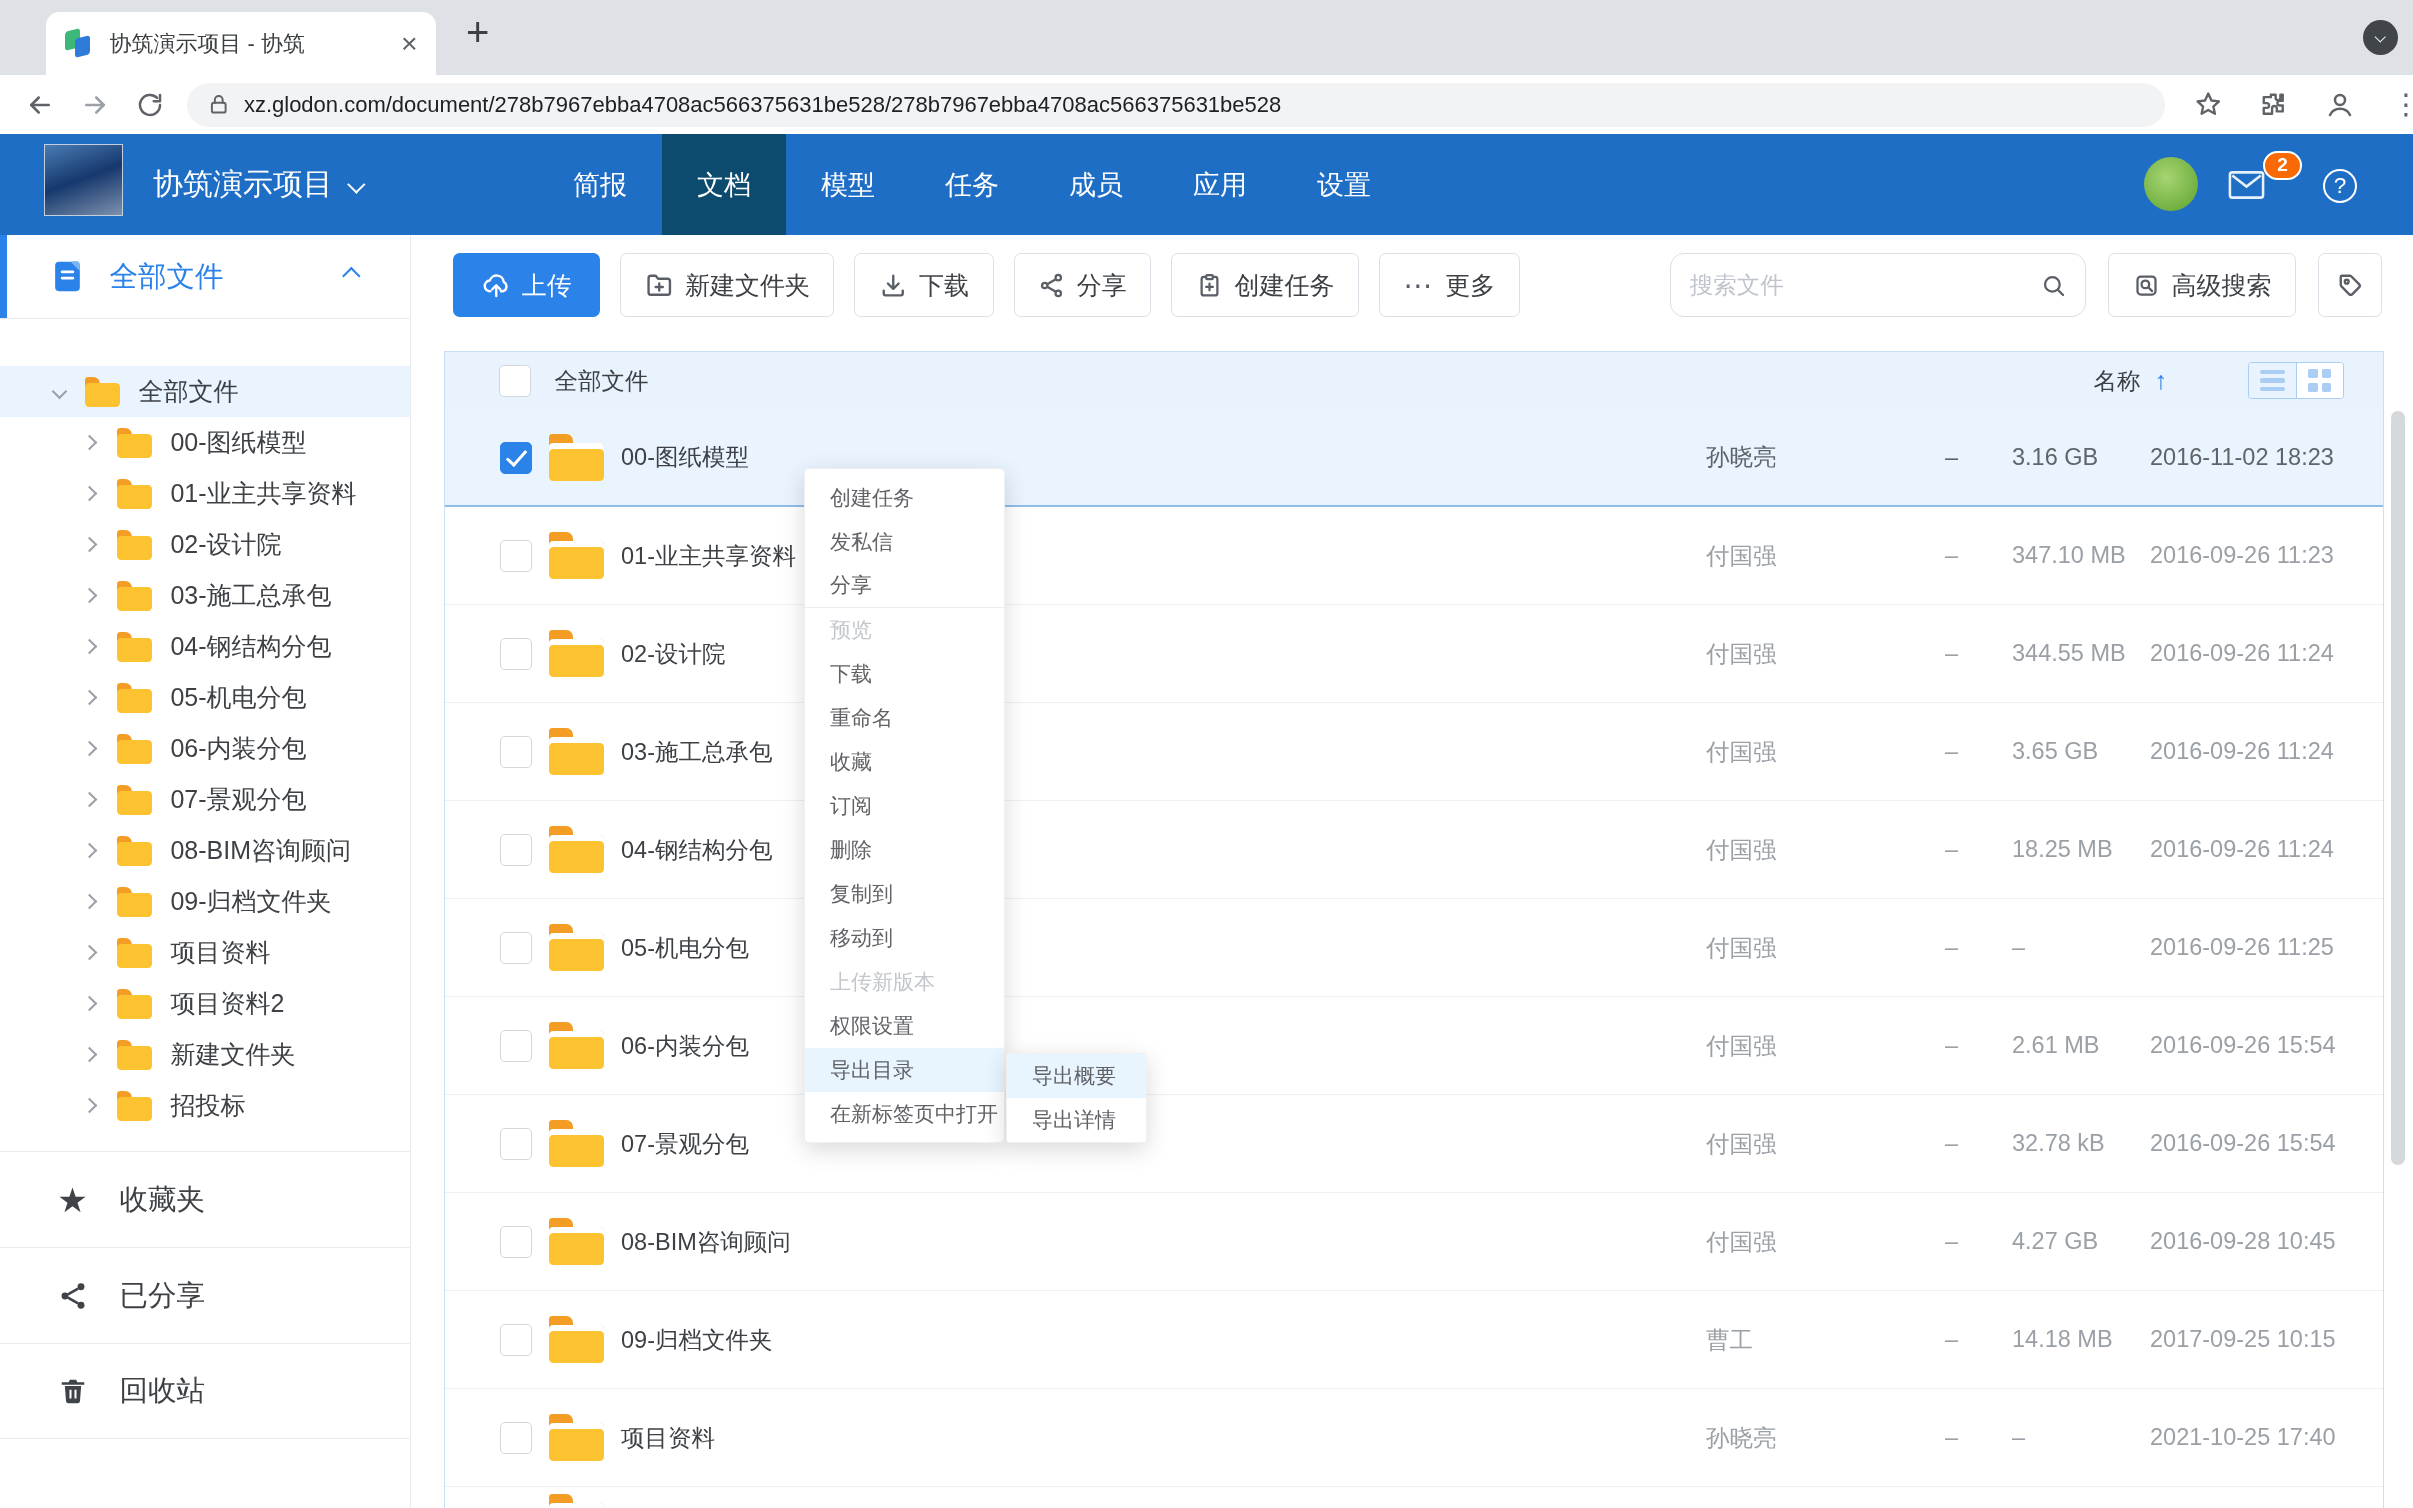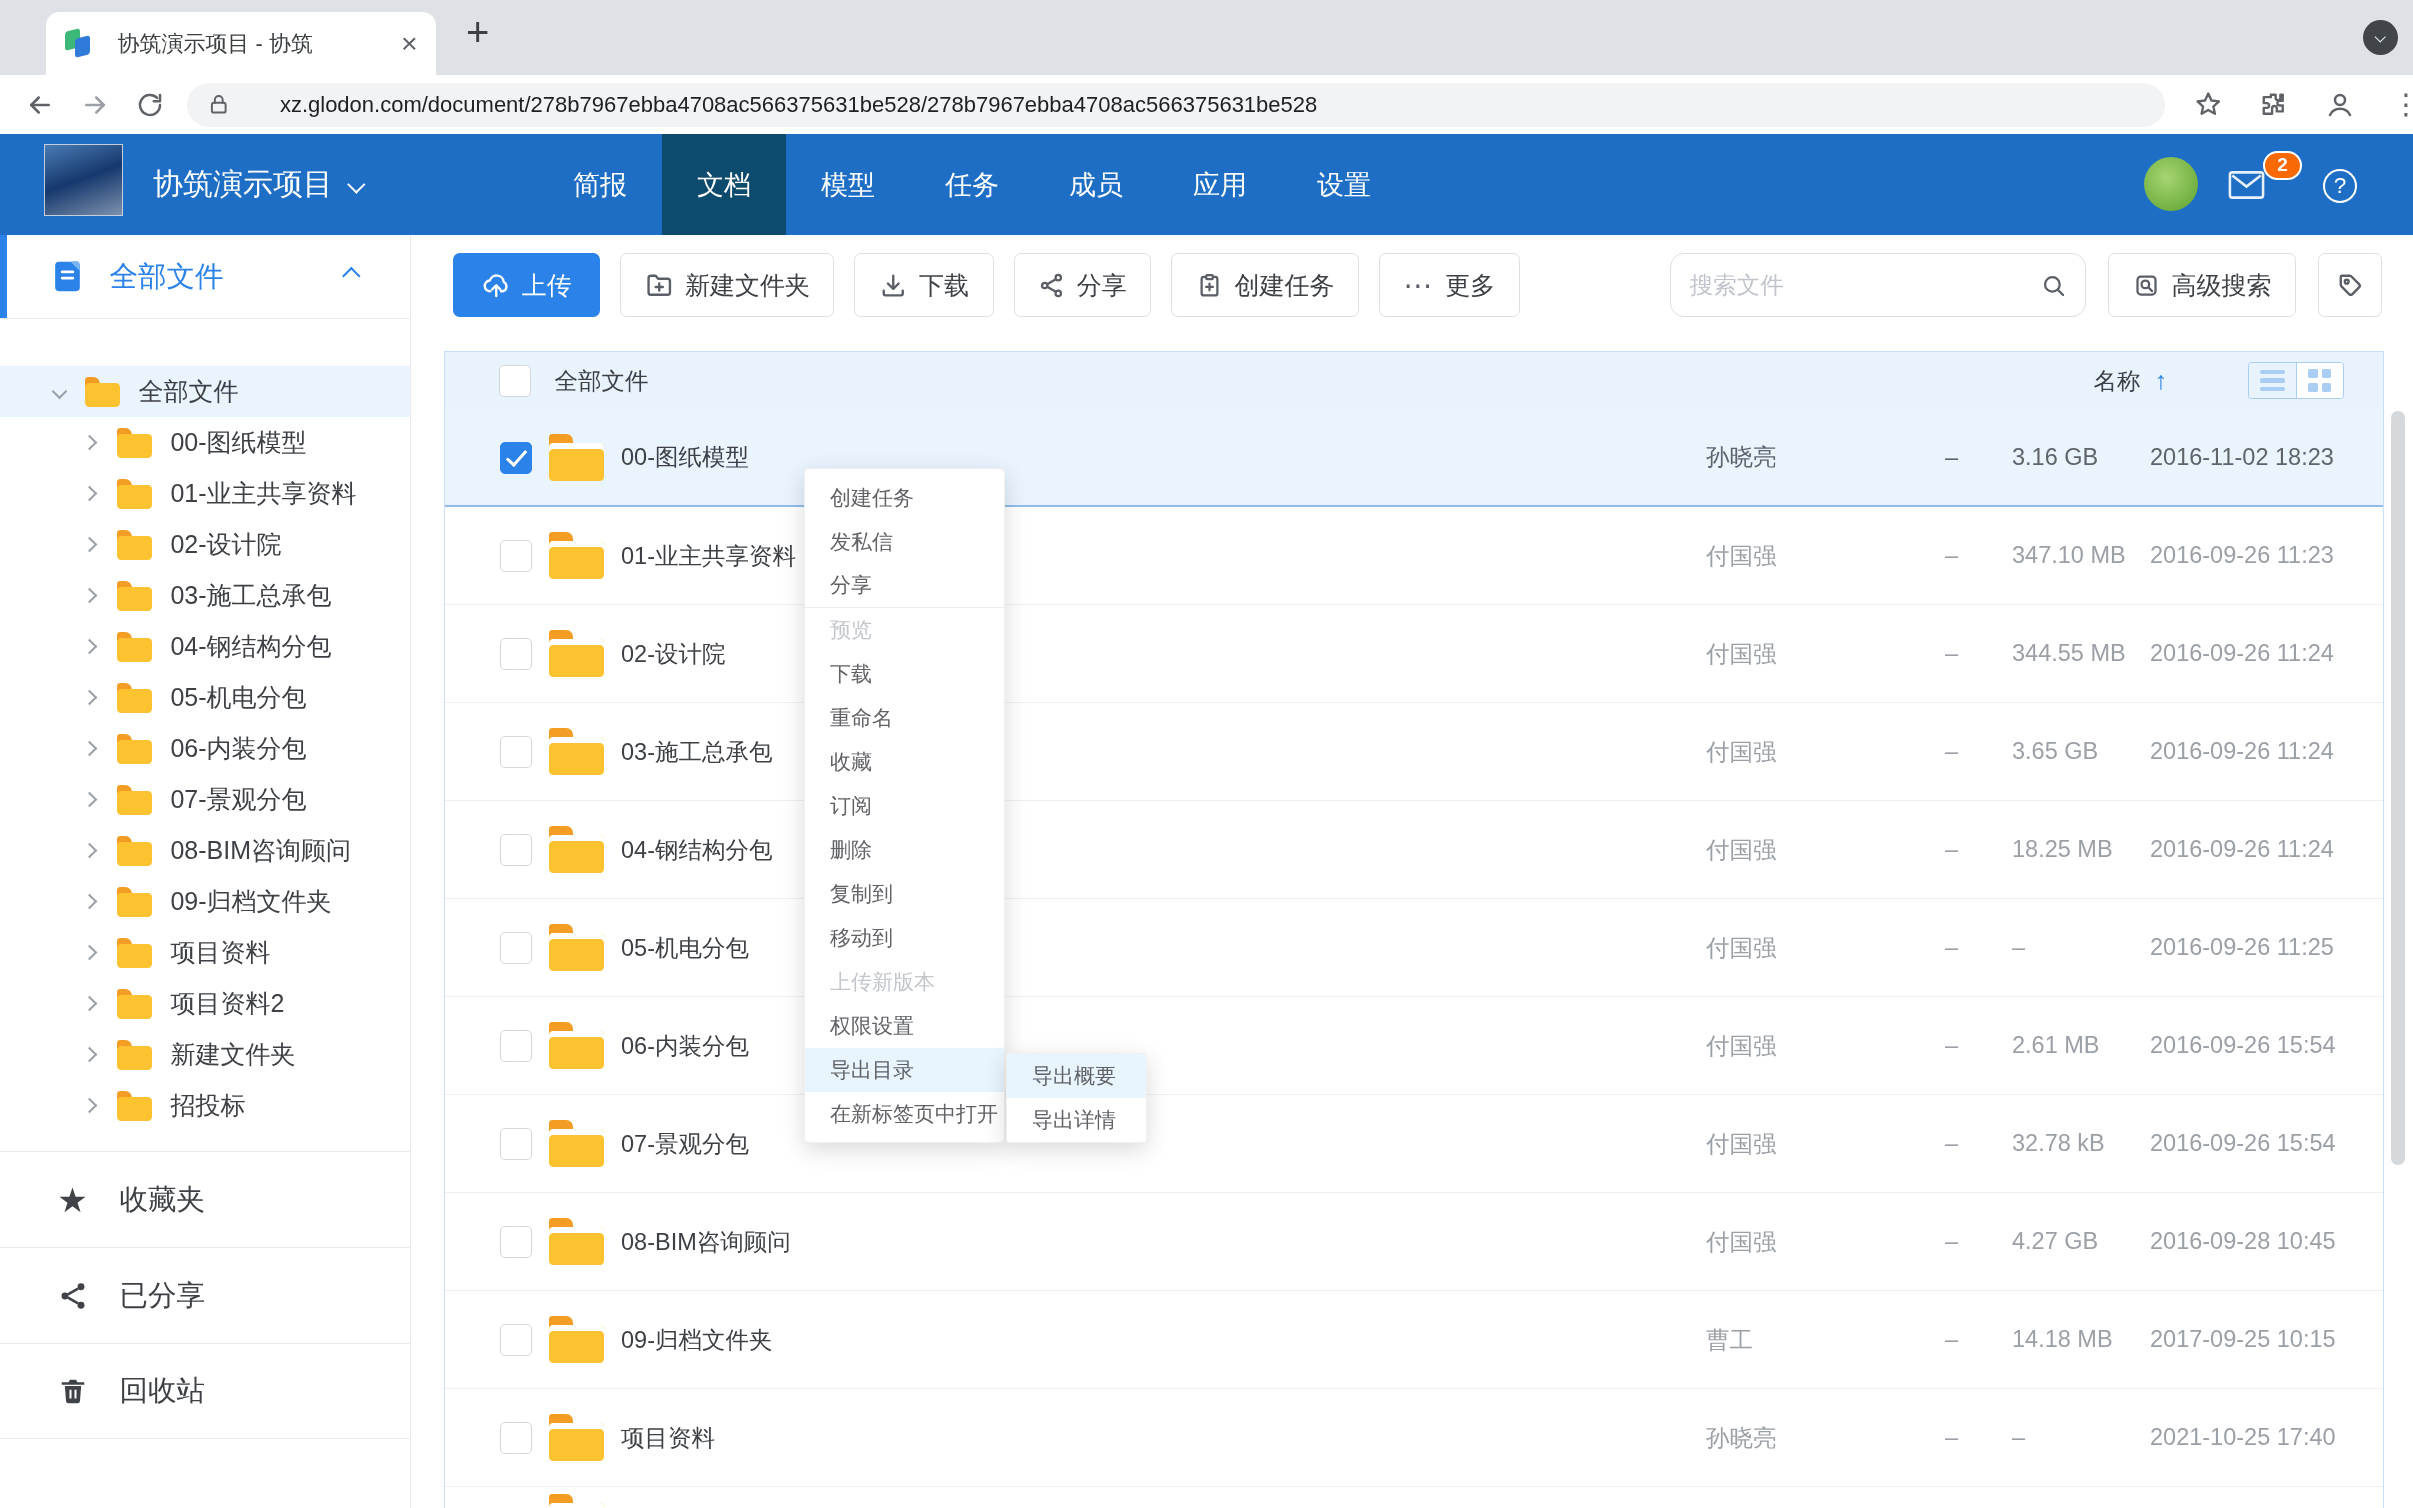--- a/index.html
+++ b/index.html
@@ -6,27 +6,27 @@
   html,body { width:2413px; height:1508px; overflow:hidden; }
   body { position:relative; font-family:"Liberation Sans","DejaVu Sans",sans-serif; background:#fff; color:#3d4145; }
   svg { display:block; }
 
   
   .tabstrip { position:absolute; left:0; top:0; width:100%; height:75px; background:#dee1e6; }
   .tab { position:absolute; left:46px; top:11.7px; width:390px; height:64px; background:#fff; border-radius:13.4px 13.4px 0 0; display:flex; align-items:center; padding:0 18.4px; }
   .favicon { position:relative; width:30px; height:30px; margin-right:15px; flex:none; }
   .favicon .f1 { position:absolute; left:0.8px; top:1.7px; width:15px; height:19px; background:#3cb878; transform:skewY(-14deg); border-radius:3.4px; }
   .favicon .f2 { position:absolute; left:11px; top:8.4px; width:15px; height:19px; background:#2f7bd9; transform:skewY(-14deg); border-radius:3.4px; }
-  .tab-title { flex:1; font-size:22px; color:#3c4043; white-space:nowrap; overflow:hidden;margin-left:8px; }
+  .tab-title { flex:1; font-size:22px; color:#3c4043; white-space:nowrap; overflow:hidden; }
   .tab-close { font-size:28.5px; color:#5f6368; line-height:1; }
   .newtab { position:absolute; left:466px; top:10px; font-size:40px; color:#3c4043; font-weight:300; }
   .tabsearch { position:absolute; right:15px; top:20px; width:35px; height:35px; border-radius:50%; background:#41454a; display:flex; align-items:center; justify-content:center; }
   .urlbar { position:absolute; left:0; top:75px; width:100%; height:59px; background:#fff; display:flex; align-items:center; }
   .nav-ico { margin-left:25px; color:#5f6368; flex:none; }
-  .url-pill { margin-left:22px; width:1978px; height:44px; background:#f1f3f4; border-radius:22px; display:flex; align-items:center; padding:0 20px; flex:none;gap:36px; }
+  .url-pill { margin-left:22px; width:1978px; height:44px; background:#f1f3f4; border-radius:22px; display:flex; align-items:center; padding:0 20px; flex:none; }
   .url-text { margin-left:13.4px; font-size:22px; color:#202124; white-space:nowrap; overflow:hidden; }
   .chrome-right { display:flex; align-items:center; gap:37px; margin-left:28.5px; color:#5f6368; }
   .dots-v { font-size:28.5px; color:#5f6368; letter-spacing:0; }
 
   
   .navbar { position:absolute; left:0; top:134px; width:100%; height:101px; background:#1e6ec6; }
   .proj-thumb { position:absolute; left:44px; top:144px; width:79px; height:72px; border:1.7px solid #c3cfdd; background:linear-gradient(160deg,#4a7cb5 0%,#16386e 48%,#7c91ad 100%); }
   .proj-title { position:absolute; left:153px; top:134px; height:101px; display:flex; align-items:center; gap:17px; color:#fff; font-size:30px; }
   .nav-tabs { position:absolute; left:538px; top:134px; height:101px; display:flex; }
   .nav-tab { width:124px; height:101px; display:flex; align-items:center; justify-content:center; color:#fff; font-size:27px; cursor:pointer; }

